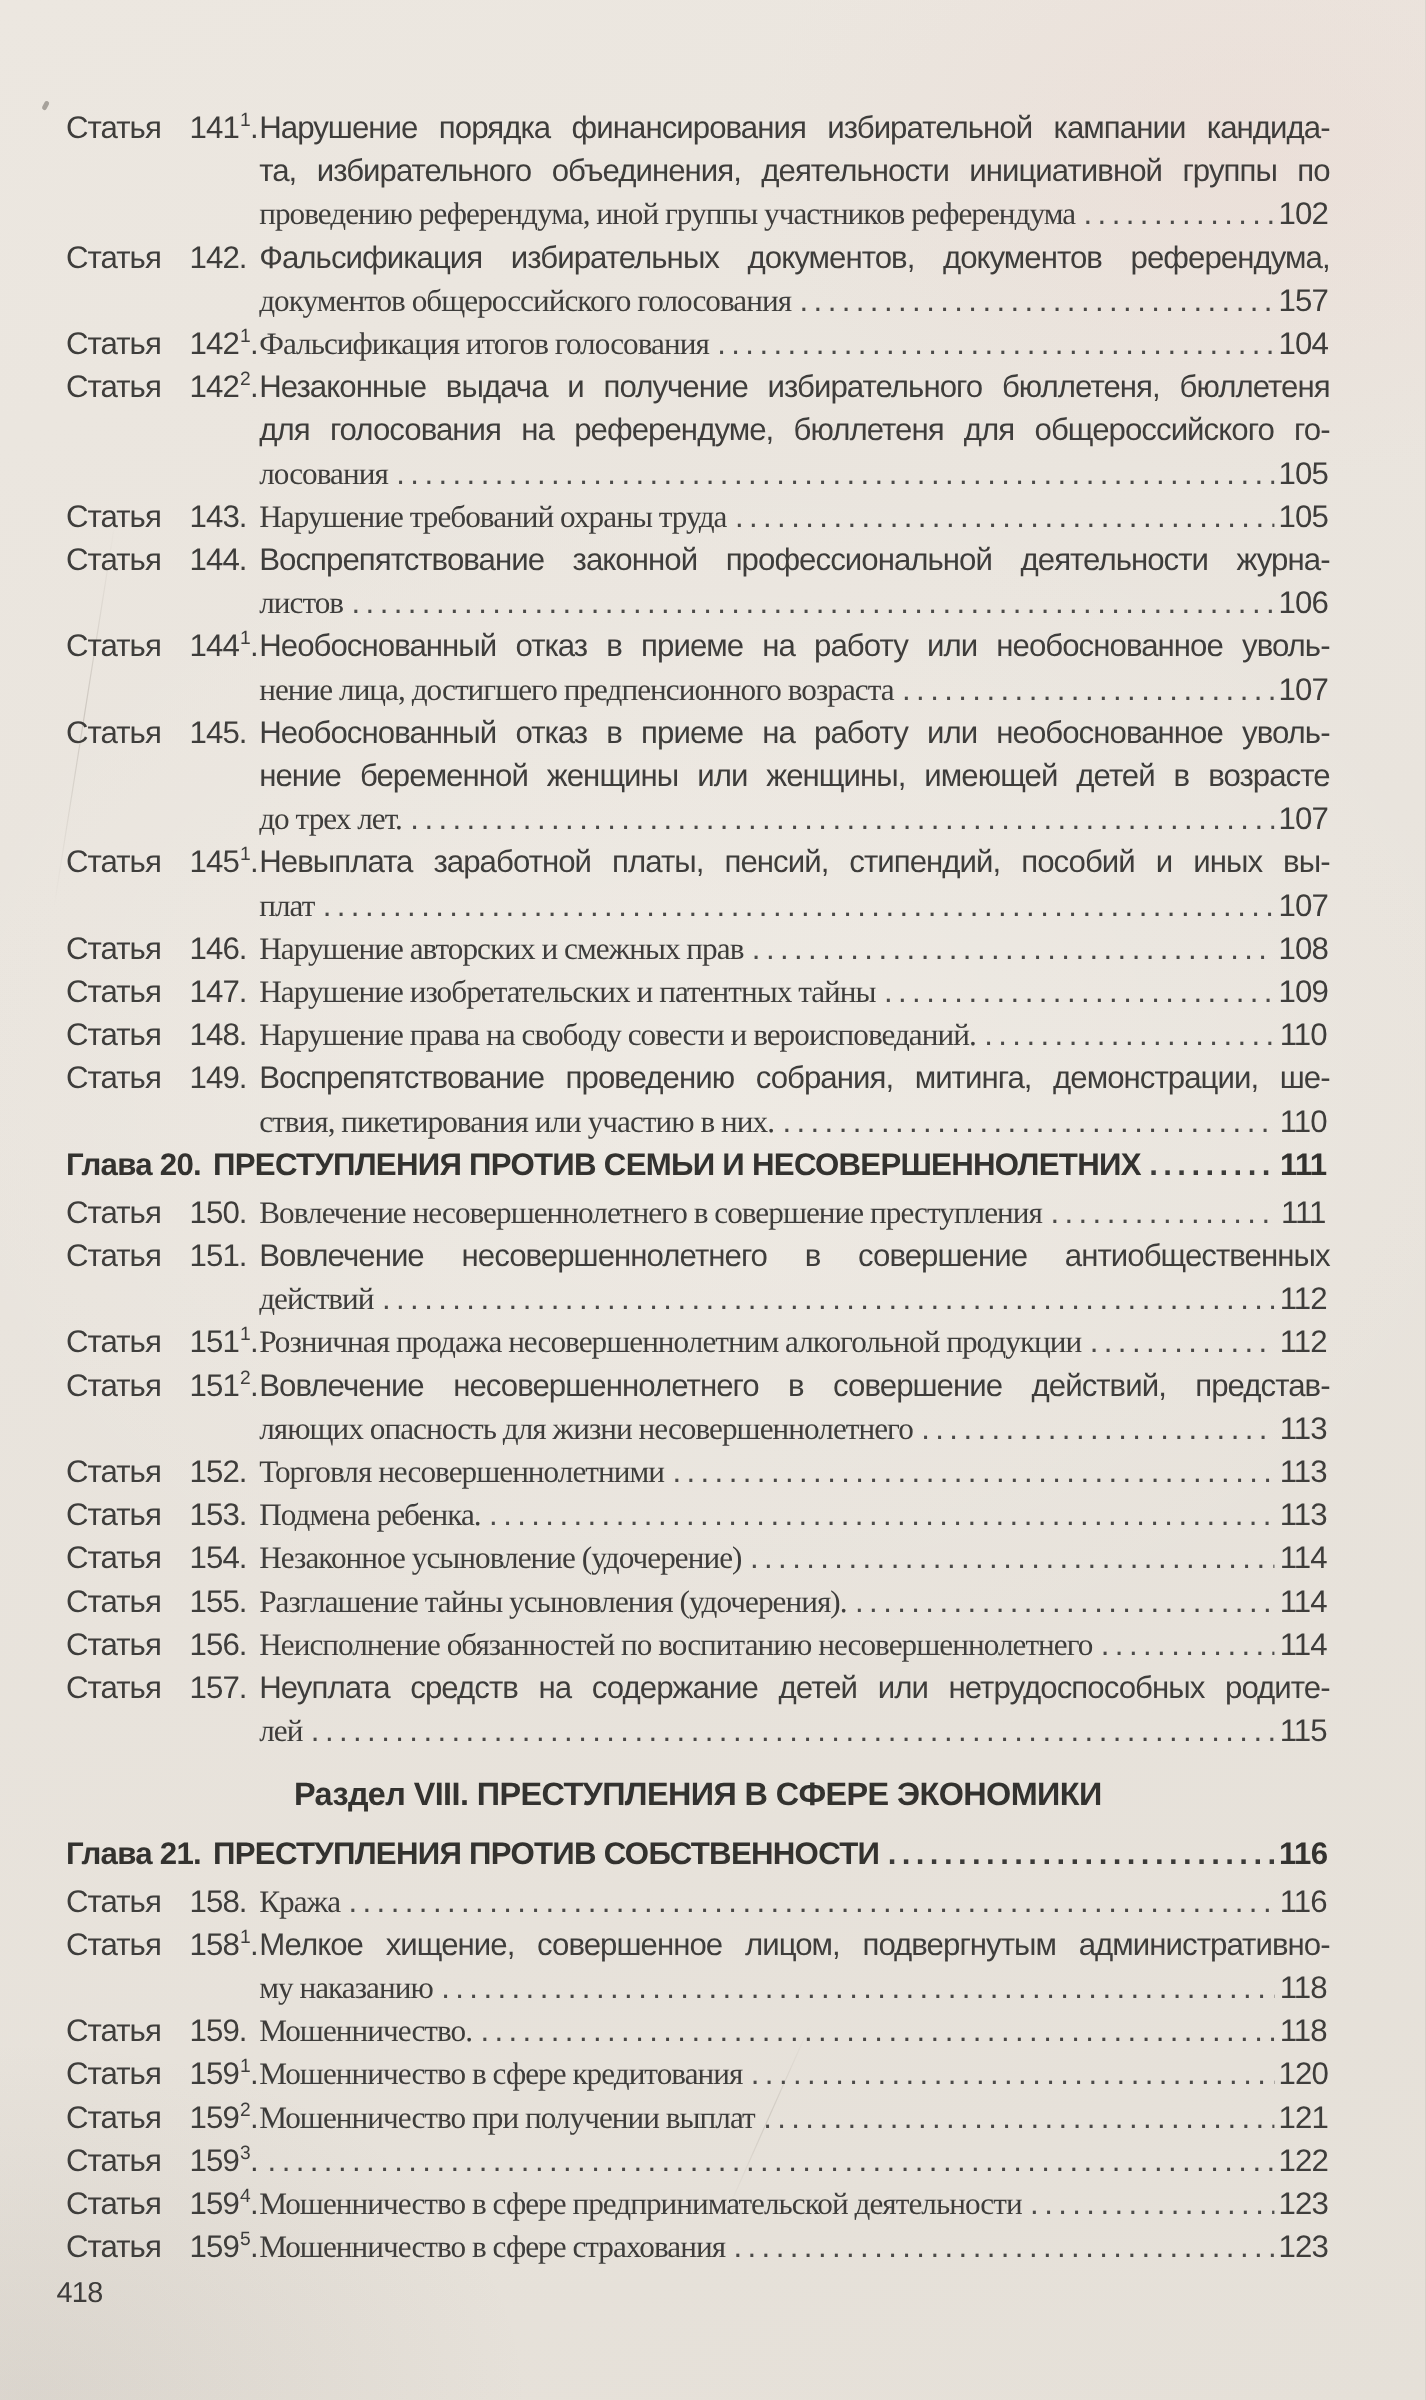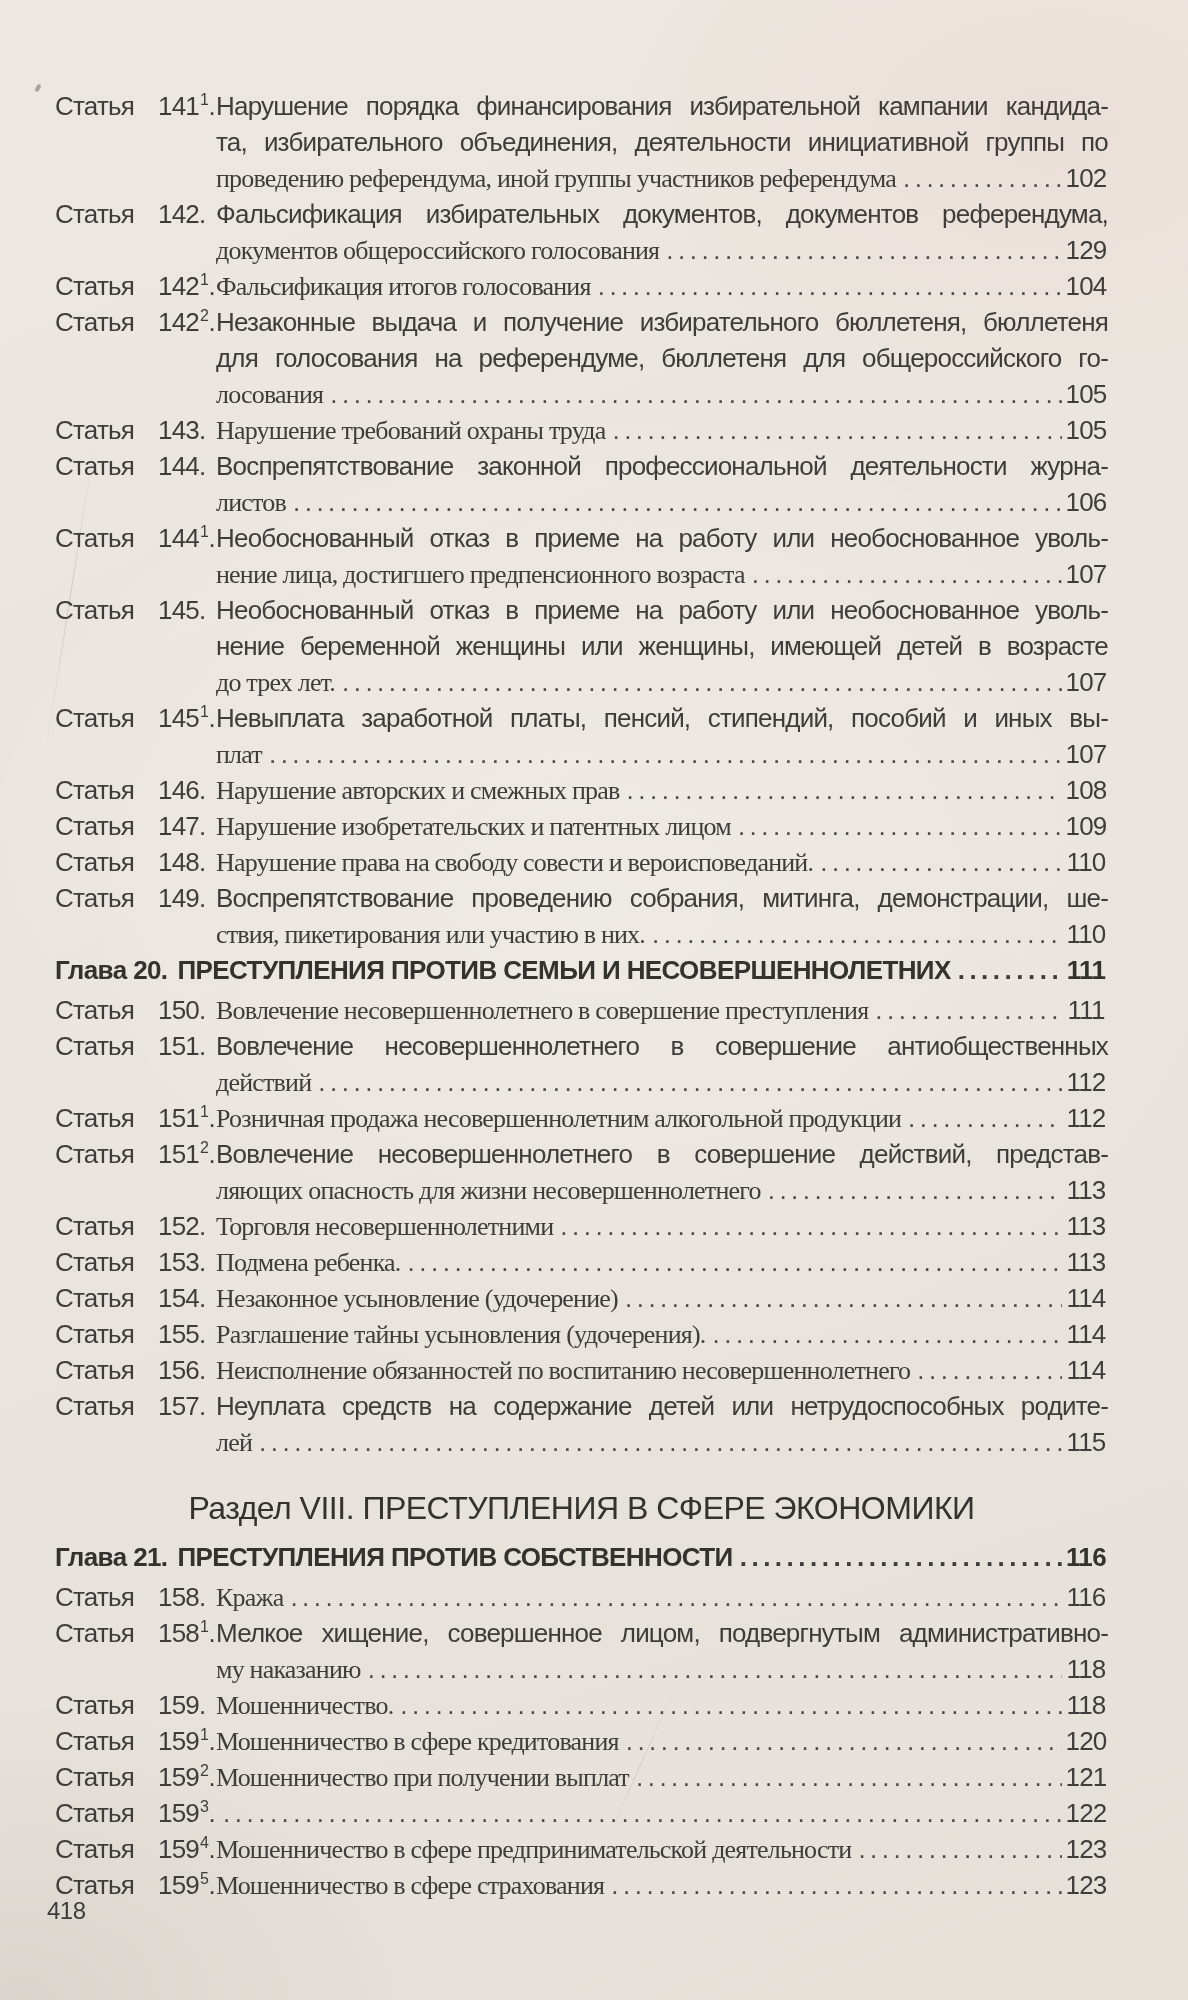--- a/index.html
+++ b/index.html
@@ -57,23 +57,23 @@
   }
   .pg{flex:0 0 auto;min-width:44px;text-align:center;}
 
   .row.chapter{margin-bottom:4px;}
   .row.chapter .line{font-weight:700;color:#33322f;letter-spacing:-0.6px;}
   .chlbl{flex:0 0 auto;margin-right:10px;white-space:nowrap;}
   .chtxt{flex:0 0 auto;white-space:nowrap;}
   .row.chapter .leader{color:#3c3b39;}
 
   .section-heading{
-    margin-top:30px;margin-bottom:13px;
+    margin-top:17px;margin-bottom:13px;
     height:36px;line-height:36px;
-    font-size:32px;font-weight:400;letter-spacing:-0.5px;
+    font-size:27px;font-weight:700;letter-spacing:-0.5px;
     text-align:center;color:#33322f;white-space:nowrap;
   }
 
   .footer-num{
     position:absolute;left:47px;top:1897px;
     font-size:24px;letter-spacing:-0.5px;color:#3e3d3b;
   }
 </style>
 </head>
 <body>
@@ -91,21 +91,21 @@
           <span class="txt">проведению референдума, иной группы участников референдума</span>
           <span class="leader"></span>
           <span class="pg">102</span>
         </div>
       </div>
       <div class="row article">
         <div class="line just"><span class="lbl"><span>Статья</span><span class="num">142.</span></span><span>Фальсификация избирательных документов, документов референдума,</span></div>
         <div class="line lastline">
           <span class="txt">документов общероссийского голосования</span>
           <span class="leader"></span>
-          <span class="pg">129</span>
+          <span class="pg">157</span>
         </div>
       </div>
       <div class="row article">
         <div class="line lastline">
           <span class="lbl"><span>Статья</span><span class="num">142<sup class="supn">1</sup>.</span></span>
           <span class="txt">Фальсификация итогов голосования</span>
           <span class="leader"></span>
           <span class="pg">104</span>
         </div>
       </div>
@@ -163,21 +163,21 @@
         <div class="line lastline">
           <span class="lbl"><span>Статья</span><span class="num">146.</span></span>
           <span class="txt">Нарушение авторских и смежных прав</span>
           <span class="leader"></span>
           <span class="pg">108</span>
         </div>
       </div>
       <div class="row article">
         <div class="line lastline">
           <span class="lbl"><span>Статья</span><span class="num">147.</span></span>
-          <span class="txt">Нарушение изобретательских и патентных лицом</span>
+          <span class="txt">Нарушение изобретательских и патентных тайны</span>
           <span class="leader"></span>
           <span class="pg">109</span>
         </div>
       </div>
       <div class="row article">
         <div class="line lastline">
           <span class="lbl"><span>Статья</span><span class="num">148.</span></span>
           <span class="txt">Нарушение права на свободу совести и вероисповеданий.</span>
           <span class="leader"></span>
           <span class="pg">110</span>

